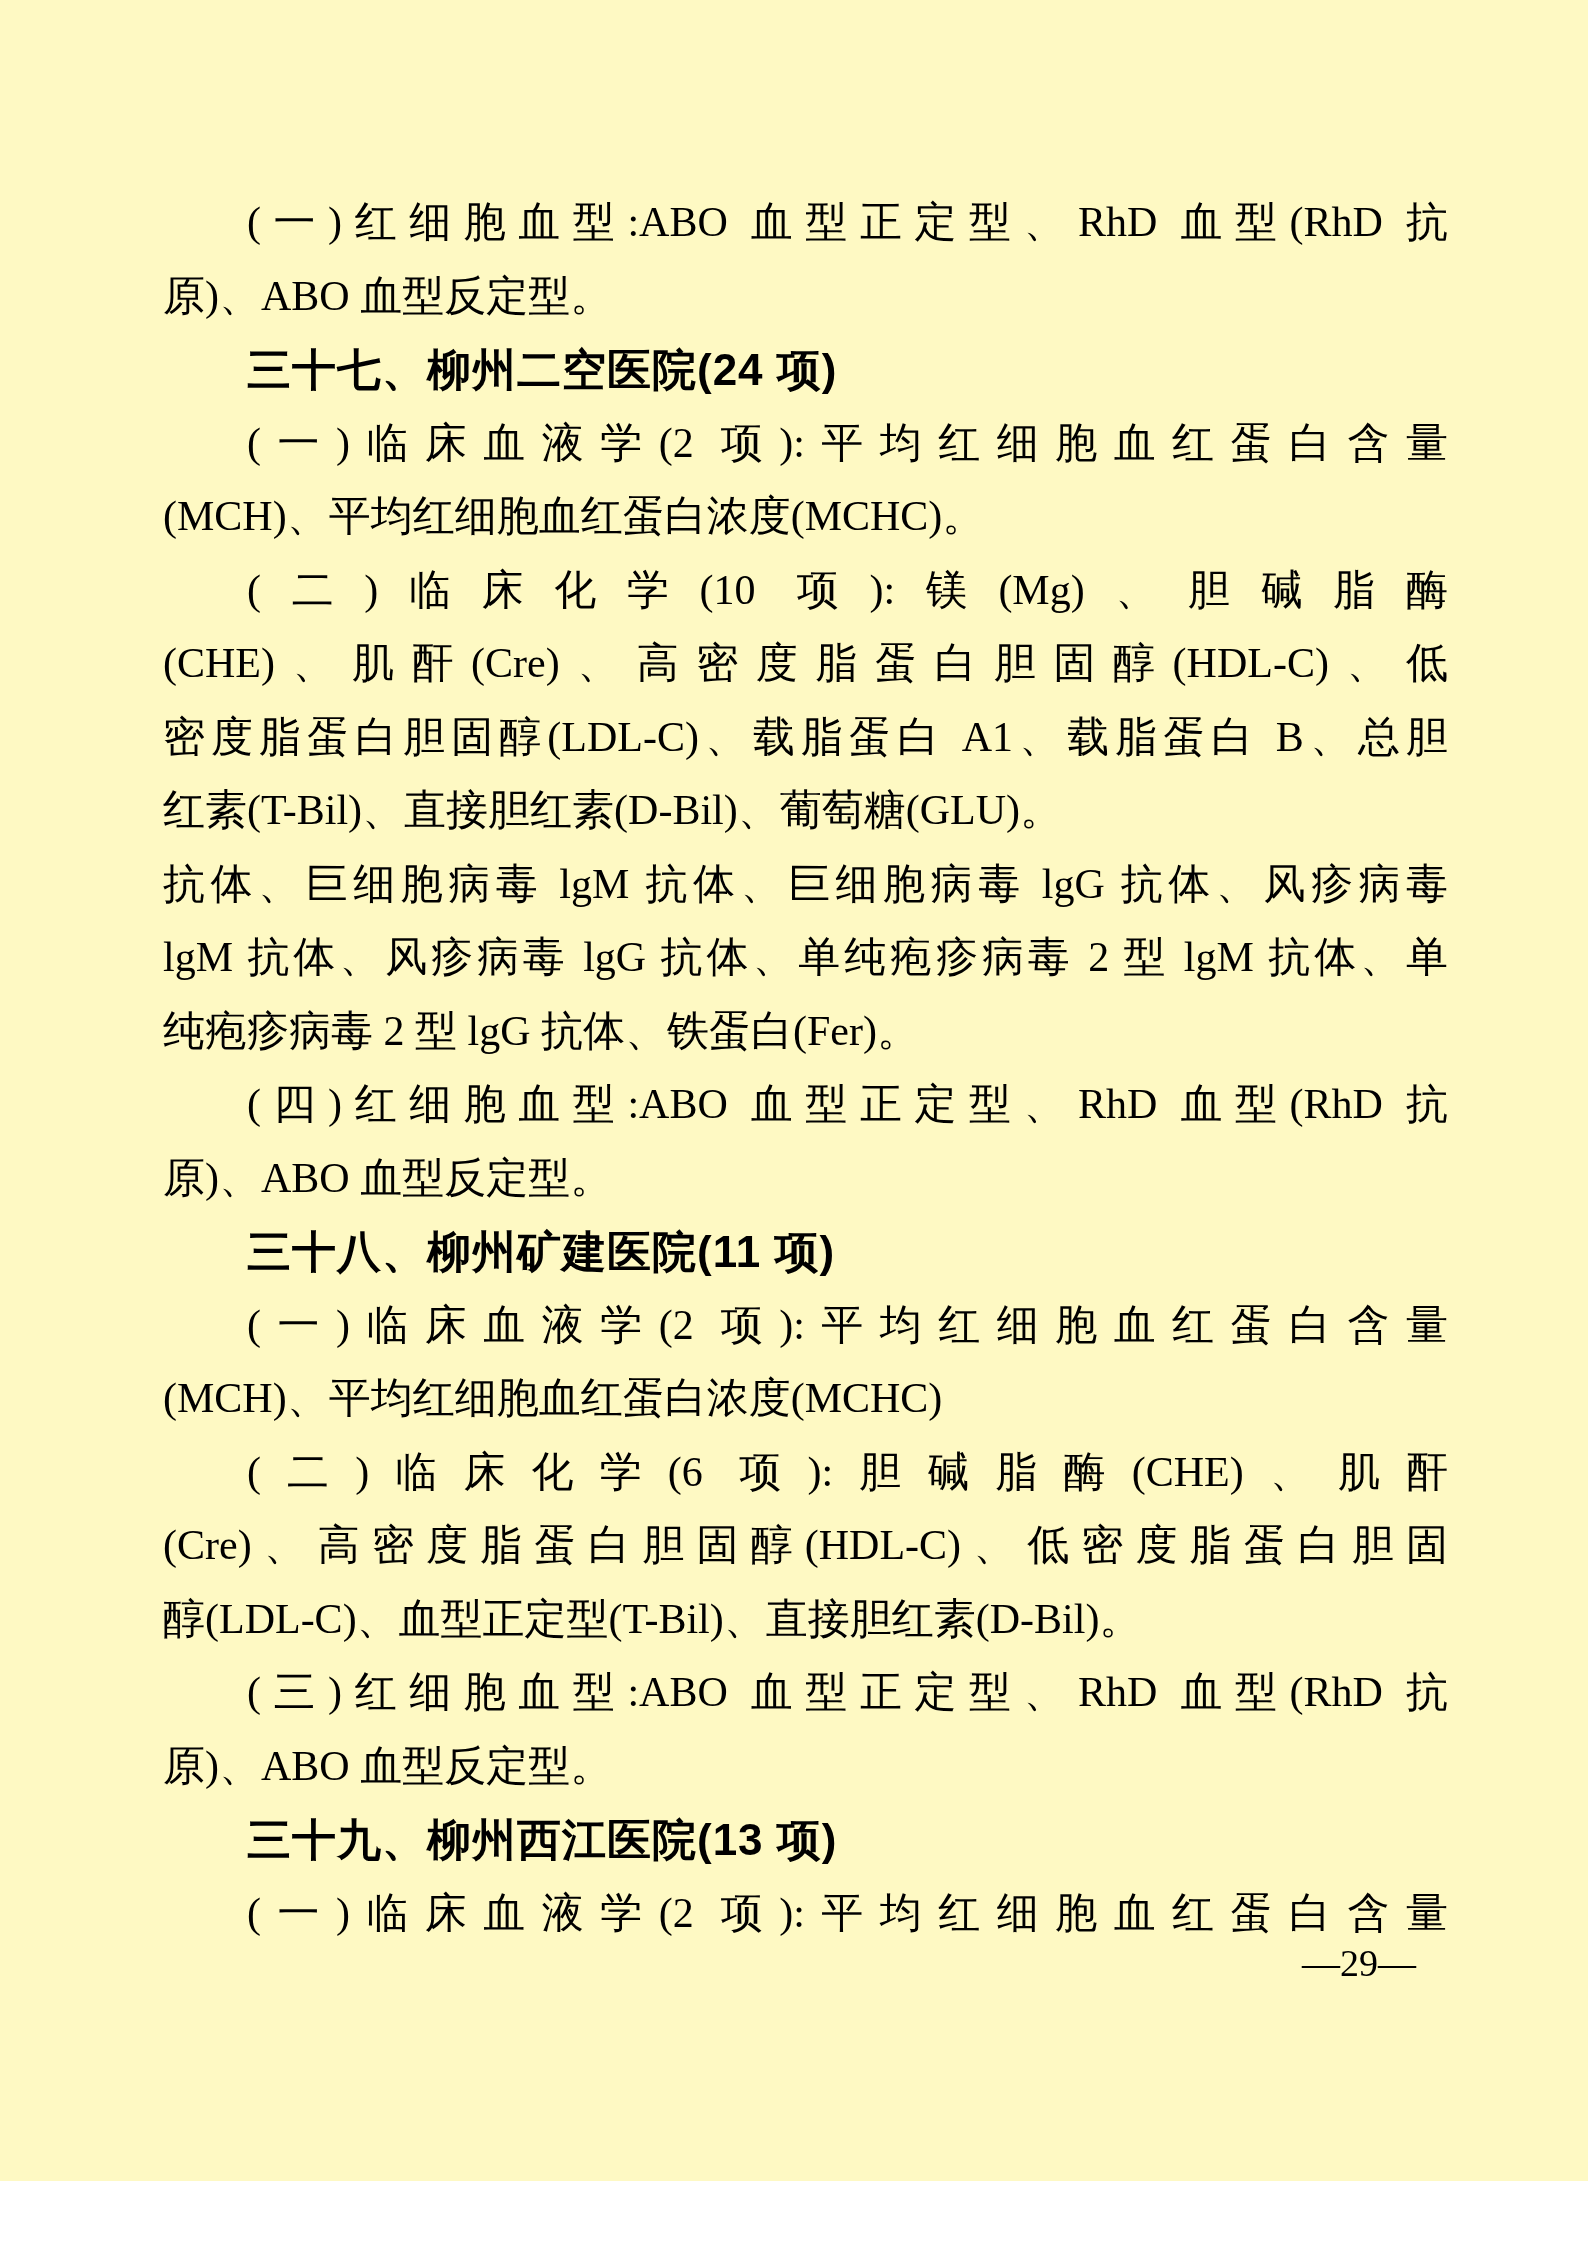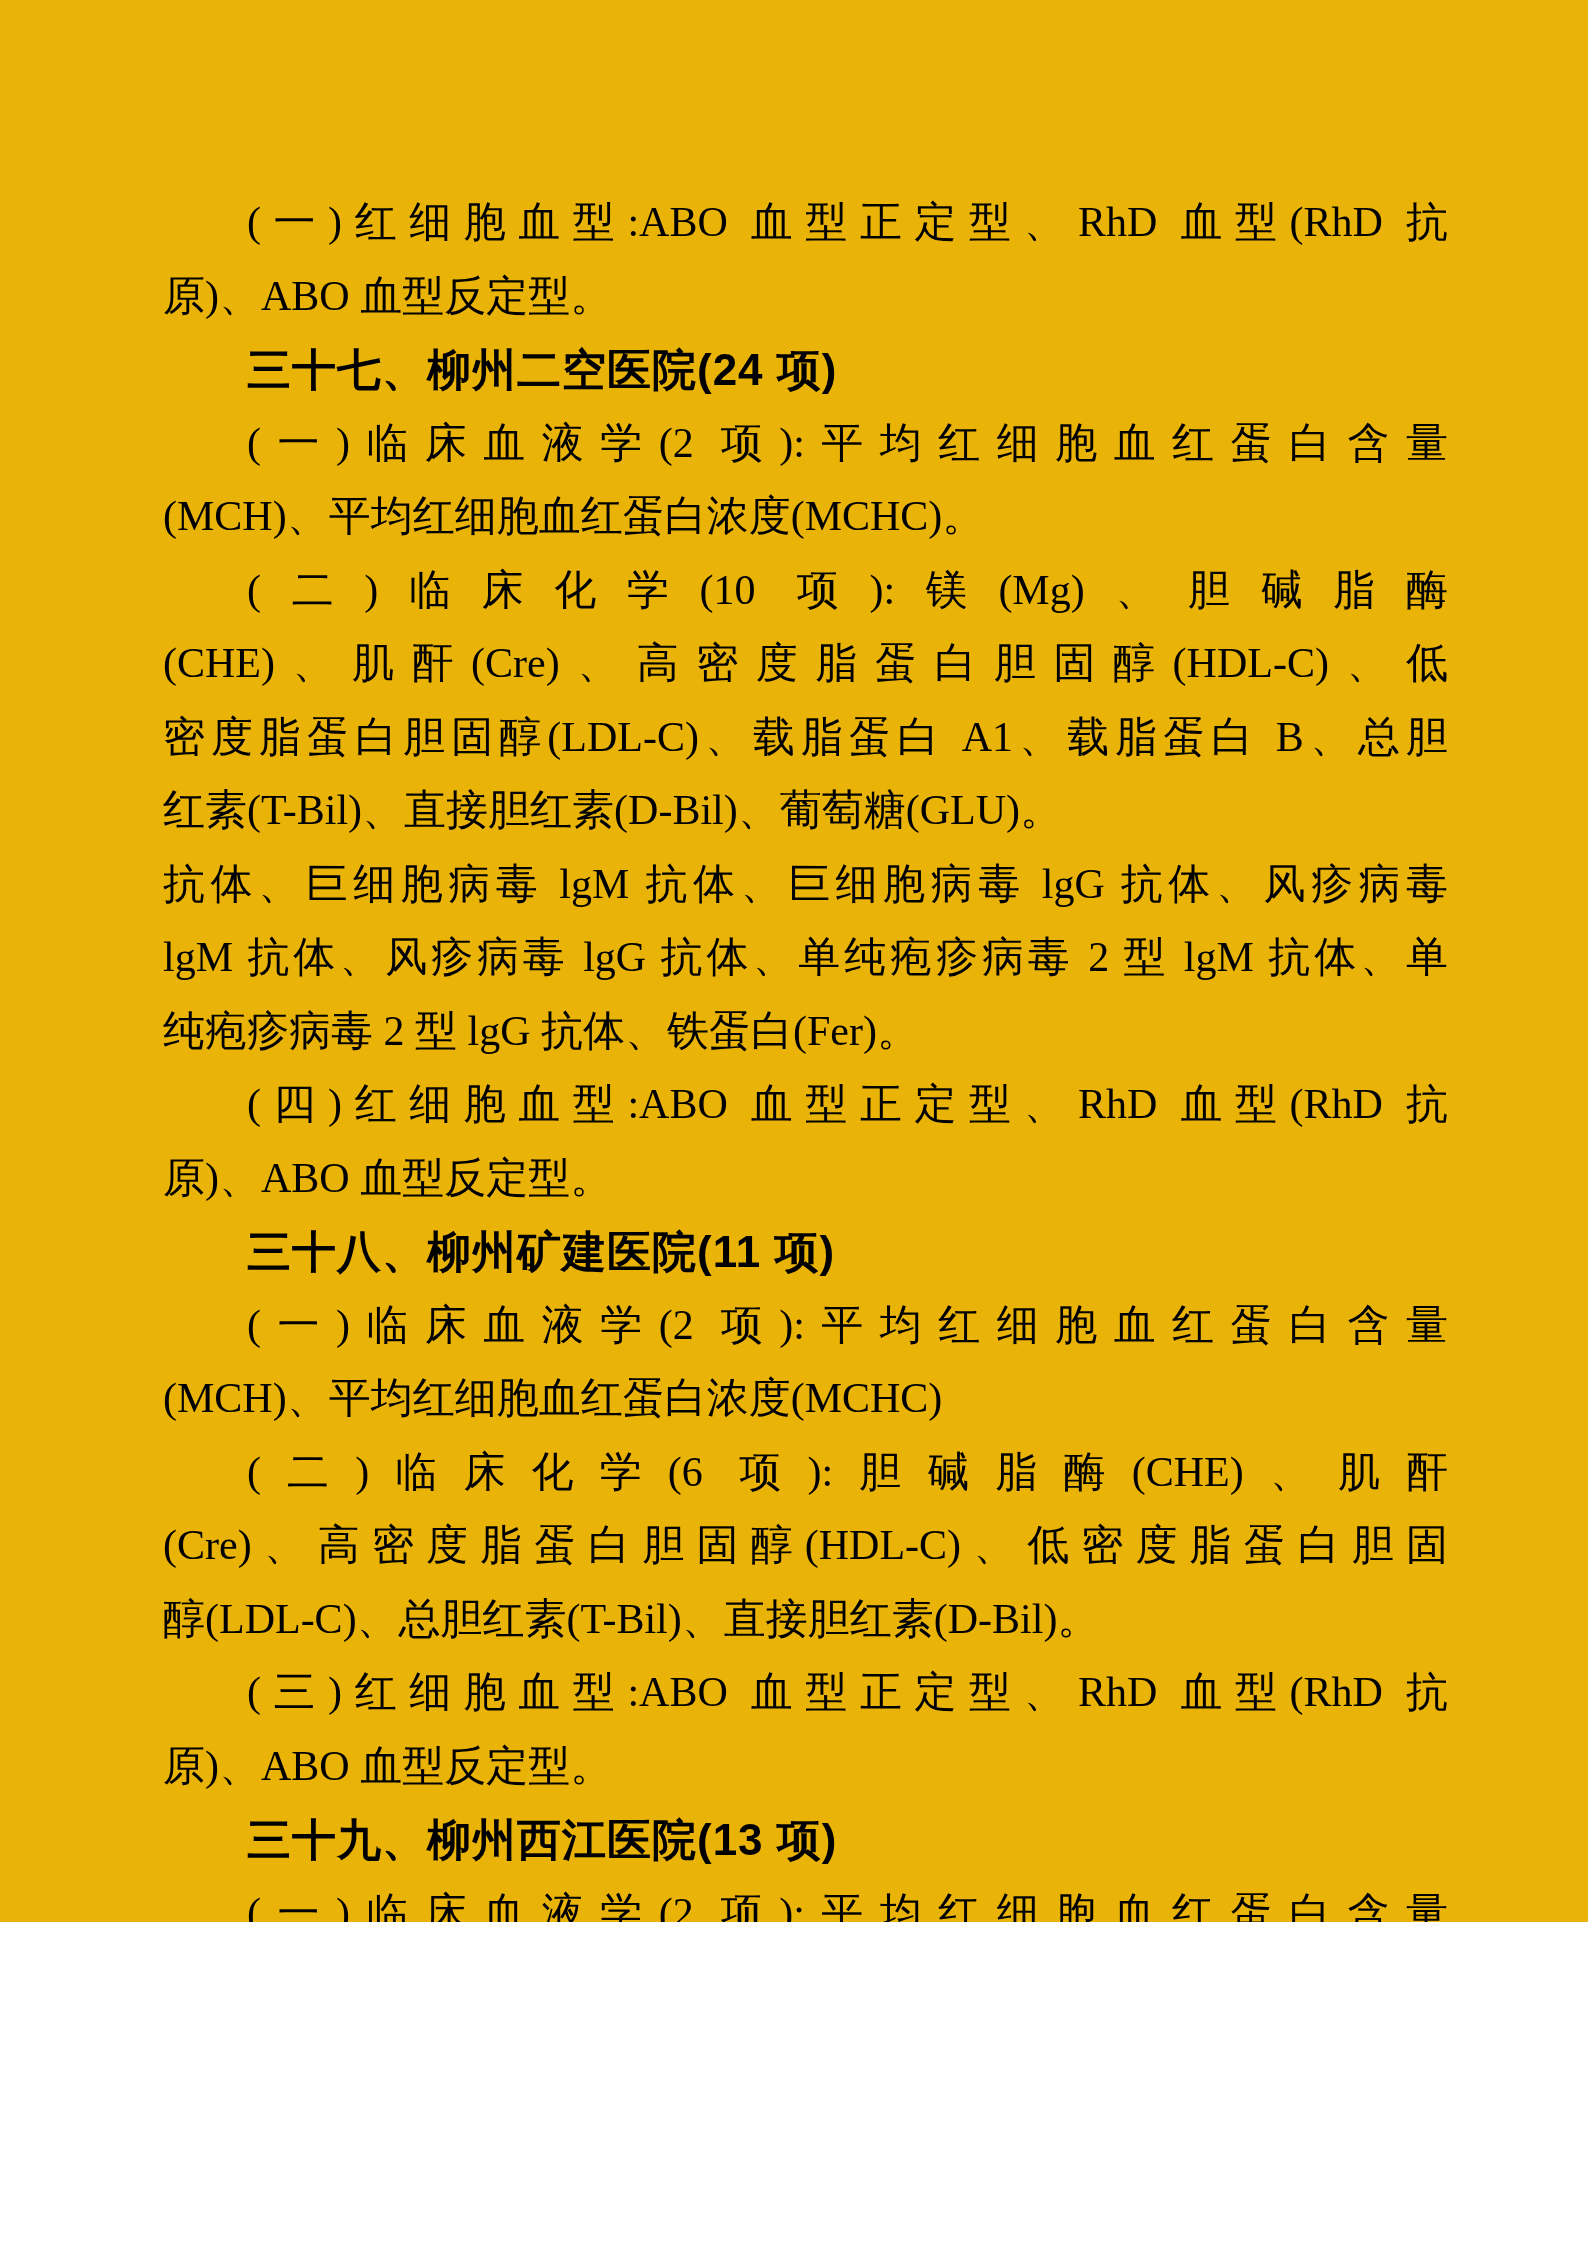--- a/index.html
+++ b/index.html
@@ -3,22 +3,22 @@
 <meta charset="utf-8">
 <style>
   html, body {
     margin: 0;
     padding: 0;
     background: #ffffff;
   }
   .page {
     position: relative;
     width: 1588px;
-    height: 1922px;
-    background: #eab308;
+    height: 2181px;
+    background: #fef9c3;
     overflow: hidden;
     font-family: "Liberation Serif", "DejaVu Serif", serif;
     color: #000000;
   }
   .content {
     position: absolute;
     left: 163px;
     top: 186px;
     width: 1285px;
   }
@@ -75,20 +75,20 @@
     <div class="ln">抗体、巨细胞病毒 lgM 抗体、巨细胞病毒 lgG 抗体、风疹病毒</div>
     <div class="ln">lgM 抗体、风疹病毒 lgG 抗体、单纯疱疹病毒 2 型 lgM 抗体、单</div>
     <div class="ln end">纯疱疹病毒 2 型 lgG 抗体、铁蛋白(Fer)。</div>
     <div class="ln ind">(四)红细胞血型:ABO 血型正定型、RhD 血型(RhD 抗</div>
     <div class="ln end">原)、ABO 血型反定型。</div>
     <div class="ln ind head">三十八、柳州矿建医院(11 项)</div>
     <div class="ln ind">(一)临床血液学(2 项):平均红细胞血红蛋白含量</div>
     <div class="ln end">(MCH)、平均红细胞血红蛋白浓度(MCHC)</div>
     <div class="ln ind">(二)临床化学(6 项):胆碱脂酶(CHE)、肌酐</div>
     <div class="ln">(Cre)、高密度脂蛋白胆固醇(HDL-C)、低密度脂蛋白胆固</div>
-    <div class="ln end">醇(LDL-C)、总胆红素(T-Bil)、直接胆红素(D-Bil)。</div>
+    <div class="ln end">醇(LDL-C)、血型正定型(T-Bil)、直接胆红素(D-Bil)。</div>
     <div class="ln ind">(三)红细胞血型:ABO 血型正定型、RhD 血型(RhD 抗</div>
     <div class="ln end">原)、ABO 血型反定型。</div>
     <div class="ln ind head">三十九、柳州西江医院(13 项)</div>
     <div class="ln ind">(一)临床血液学(2 项):平均红细胞血红蛋白含量</div>
   </div>
   <div class="page-number">—29—</div>
 </div>
 
 </body></html>

